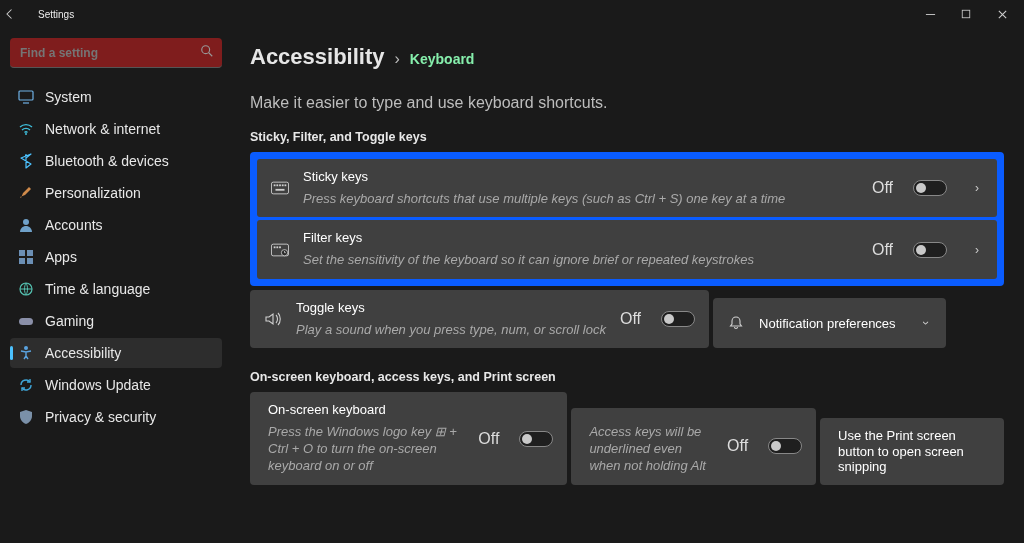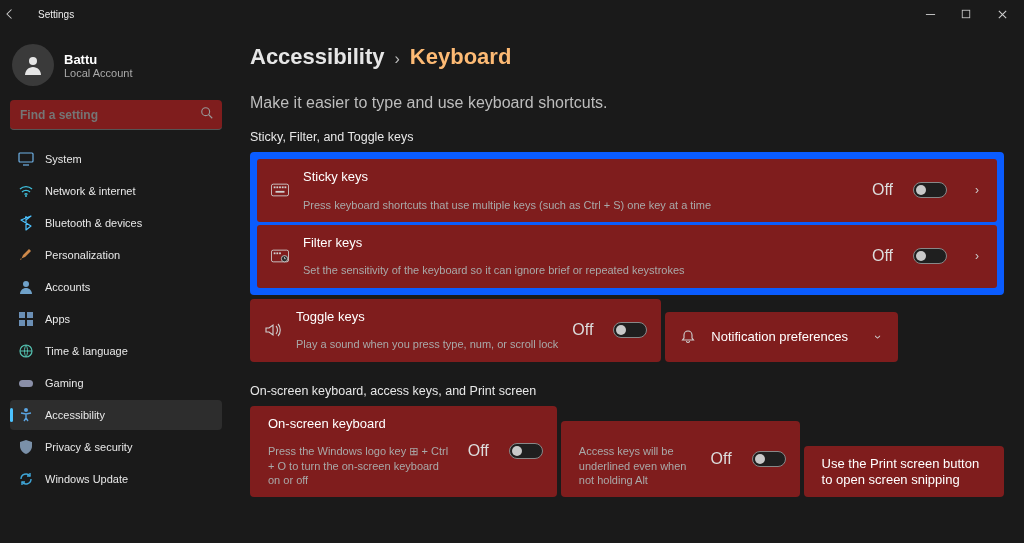--- a/index.html
+++ b/index.html
@@ -13,38 +13,38 @@
 .sidebar { width: 232px; padding: 10px 10px 10px 10px; }
 .profile { display: flex; align-items: center; gap: 10px; padding: 6px 2px 14px 2px; }
 .avatar { width: 42px; height: 42px; border-radius: 50%; background: #3a3a3a; display: flex; align-items: center; justify-content: center; }
 .avatar svg { width: 24px; height: 24px; fill: #e6e6e6; }
 .uname { font-size: 13px; font-weight: 600; }
 .ulabel { font-size: 11px; color: #aaa; }
 .search { position: relative; margin-bottom: 14px; }
 .search input { width: 100%; height: 30px; background: #7f1d1d; border: none; border-bottom: 1px solid #555; border-radius: 4px; padding: 0 30px 0 10px; color: #ccc; font-size: 12px; outline: none; font-weight: bold; }
 .search .sicon { position: absolute; right: 8px; top: 6px; color: #999; font-size: 13px; }
 .nav { display: flex; flex-direction: column; gap: 2px; }
-.nav-item { display: flex; align-items: center; gap: 11px; height: 30px; padding: 0 8px; border-radius: 4px; font-size: 11px; color: #e8e8e8; position: relative; }
+.nav-item { display: flex; align-items: center; gap: 11px; height: 30px; padding: 0 8px; border-radius: 4px; font-size: 14px; color: #e8e8e8; position: relative; }
 .nav-item.active { background: #2d2d2d; }
 .nav-item.active::before { content: ""; position: absolute; left: 0; top: 8px; bottom: 8px; width: 3px; background: #4cc2ff; border-radius: 2px; }
 .nav-icon { width: 16px; height: 16px; display: flex; align-items: center; justify-content: center; }
 .nav-icon svg { width: 16px; height: 16px; }
 .content { flex: 1; padding: 10px 20px 0 18px; overflow: hidden; }
 .crumb { display: flex; align-items: baseline; gap: 10px; margin: 6px 0 8px 0; }
 .crumb .c1 { font-size: 22px; font-weight: 600; color: #e6e6e6; }
 .crumb .sep { color: #bbb; font-size: 16px; }
-.crumb .c2 { font-size: 22px; font-weight: 700; color: #fdba74; }
+.crumb .c2 { font-size: 14px; font-weight: 700; color: #86efac; }
 .subtitle { font-size: 16px; color: #bdbdbd; margin-bottom: 18px; margin-top: 24px; }
-.section-h { font-size: 12.5px; font-weight: 400; color: #e8e8e8; margin: 6px 0 8px 0; }
+.section-h { font-size: 12.5px; font-weight: 700; color: #e8e8e8; margin: 6px 0 8px 0; }
 .cards { display: flex; gap: 4px; align-items: flex-end; }
-.card { background: #7f1d1d; border-radius: 4px; min-height: 54px; display: flex; align-items: center; padding: 0 14px 0 14px; gap: 14px; }
+.card { background: #404040; border-radius: 4px; min-height: 54px; display: flex; align-items: center; padding: 0 14px 0 14px; gap: 14px; }
 .card .cicon { width: 18px; display: flex; align-items: center; justify-content: center; color: #e0e0e0; }
 .card .cbody { flex: 1; padding: 10px 0; }
 .card .ctitle { font-size: 13px; color: #fff; line-height: 1.2; }
-.card .cdesc { font-size: 11px; color: #a9a9a9; line-height: 1.3; margin-top: 13px; }
+.card .cdesc { font-size: 13px; color: #a9a9a9; line-height: 1.3; margin-top: 6px; font-style: italic; }
 .card .cstate { font-size: 16px; color: #ddd; margin-right: 6px; }
 .toggle { width: 34px; height: 16px; border-radius: 10px; border: 1px solid #888; background: #1f1f1f; position: relative; }
 .toggle .knob { position: absolute; left: 2px; top: 2px; width: 10px; height: 10px; border-radius: 50%; background: #c9c9c9; }
 .chev { color: #ccc; font-size: 12px; margin-left: 10px; width: 12px; text-align: center; }
 .hl-group { border: 4px solid #0a5cff; border-radius: 4px; padding: 3px; margin-bottom: 4px; background: #0a5cff; display: flex; flex-direction: column; gap: 3px; }
 .hl-group .card { border-radius: 3px; }
 svg { display: block; }
 </style>
 </head>
 <body>
@@ -70,32 +70,20 @@
   <div class="winbtn">
     <svg viewBox="0 0 12 12" width="11" height="11">
         <path d="M2 2 L10 10 M10 2 L2 10" stroke="#ccc" stroke-width="1.2"></path>
       </svg>
   </div>
 </div>
 
 <div class="shell">
 
   <div class="sidebar">
-    <div class="profile">
-      <div class="avatar">
-        <svg viewBox="0 0 24 24">
-            <circle cx="12" cy="8" r="4"></circle>
-            <path d="M4 22c0-4.4 3.6-8 8-8s8 3.6 8 8z"></path>
-          </svg>
-      </div>
-      <div>
-        <div class="uname">Battu</div>
-        <div class="ulabel">Local Account</div>
-      </div>
-    </div>
 
     <div class="search">
       <input type="text" placeholder="Find a setting" style="">
       <span class="sicon">
         <svg viewBox="0 0 16 16" width="14" height="14">
             <circle cx="6.5" cy="6.5" r="4.5" stroke="#999" stroke-width="1.3" fill="none"></circle>
             <path d="M10 10 L14 14" stroke="#999" stroke-width="1.3"></path>
           </svg>
       </span>
     </div>
@@ -177,33 +165,33 @@
             <svg viewBox="0 0 16 16">
               <circle cx="8" cy="3" r="2" fill="#5aa3e0"></circle>
               <path d="M3 6l5 1 5-1M8 7v4M6 14l2-3 2 3" stroke="#5aa3e0" stroke-width="1.4" fill="none"></path>
             </svg>
           </span>
         <span>Accessibility</span>
       </div>
       <div class="nav-item">
         <span class="nav-icon">
             <svg viewBox="0 0 16 16">
-              <path d="M8 1l6 2v4c0 4-3 7-6 8-3-1-6-4-6-8V3l6-2z" fill="#7a90a8"></path>
-            </svg>
-          </span>
-        <span>Privacy &amp; security</span>
-      </div>
-      <div class="nav-item">
-        <span class="nav-icon">
-            <svg viewBox="0 0 16 16">
               <path d="M3 8a5 5 0 019-3M13 8a5 5 0 01-9 3" stroke="#3fa6d8" stroke-width="1.4" fill="none"></path>
               <path d="M12 2v3h-3M4 14v-3h3" stroke="#3fa6d8" stroke-width="1.4" fill="none"></path>
             </svg>
           </span>
         <span>Windows Update</span>
+      </div>
+      <div class="nav-item">
+        <span class="nav-icon">
+            <svg viewBox="0 0 16 16">
+              <path d="M8 1l6 2v4c0 4-3 7-6 8-3-1-6-4-6-8V3l6-2z" fill="#7a90a8"></path>
+            </svg>
+          </span>
+        <span>Privacy &amp; security</span>
       </div>
     </div>
   </div>
 
   <div class="content">
     <div class="crumb">
       <span class="c1">Accessibility</span>
       <span class="sep">›</span>
       <span class="c2">Keyboard</span>
     </div>

